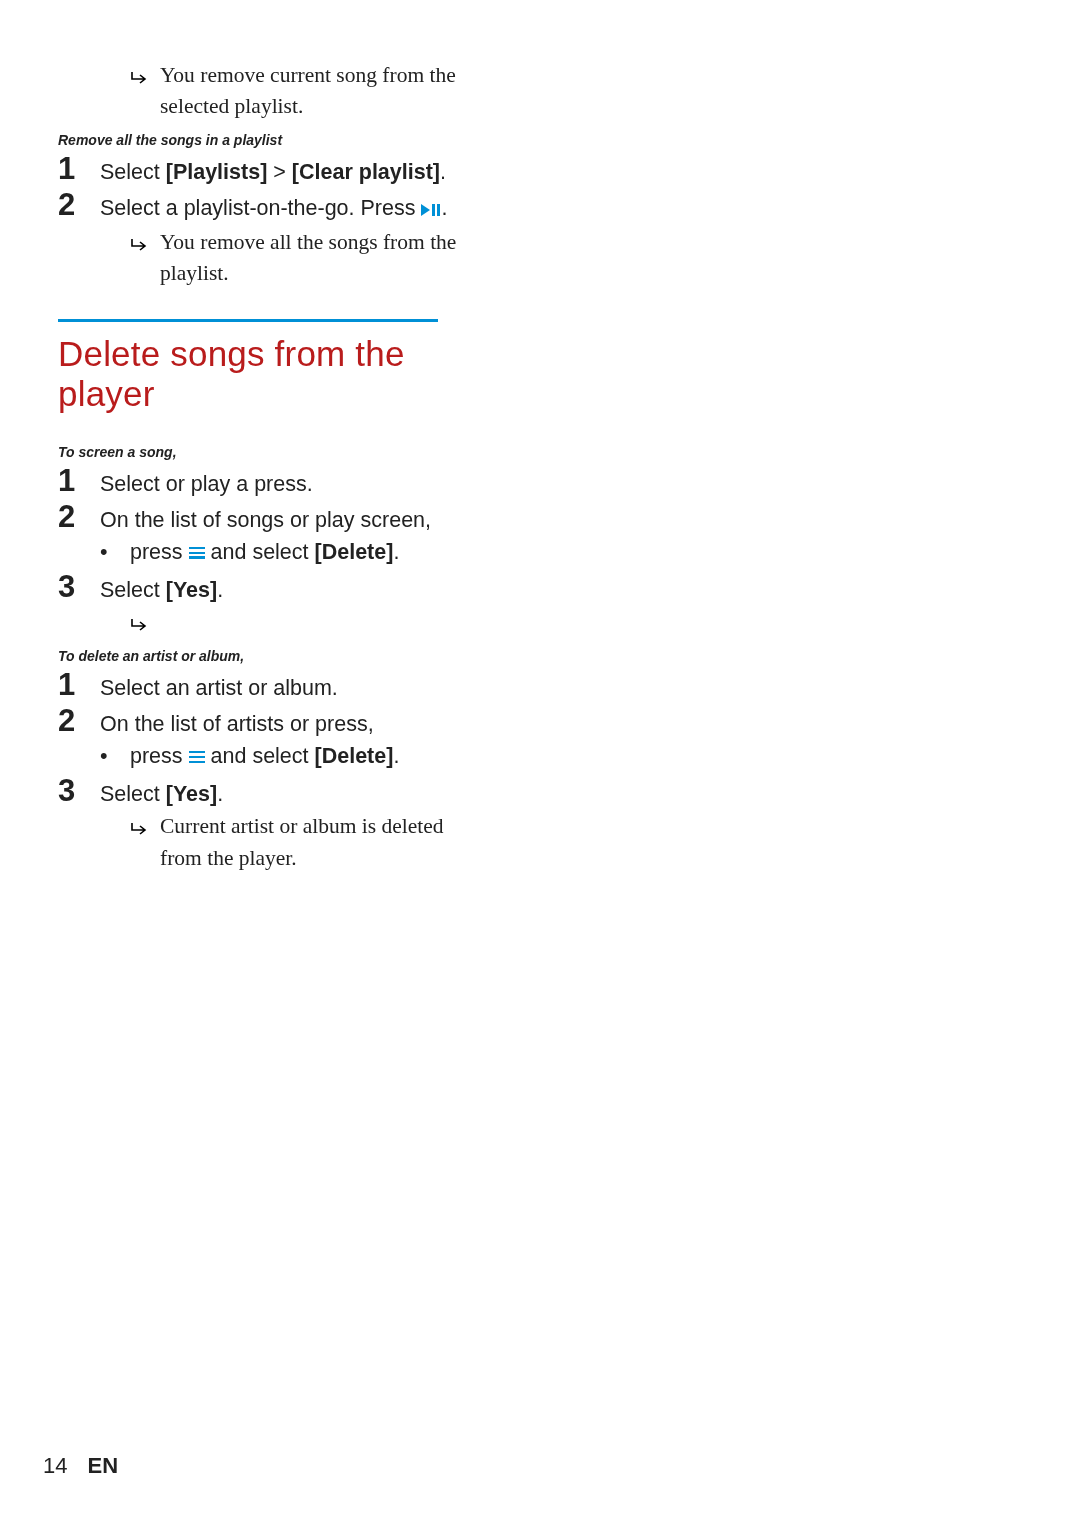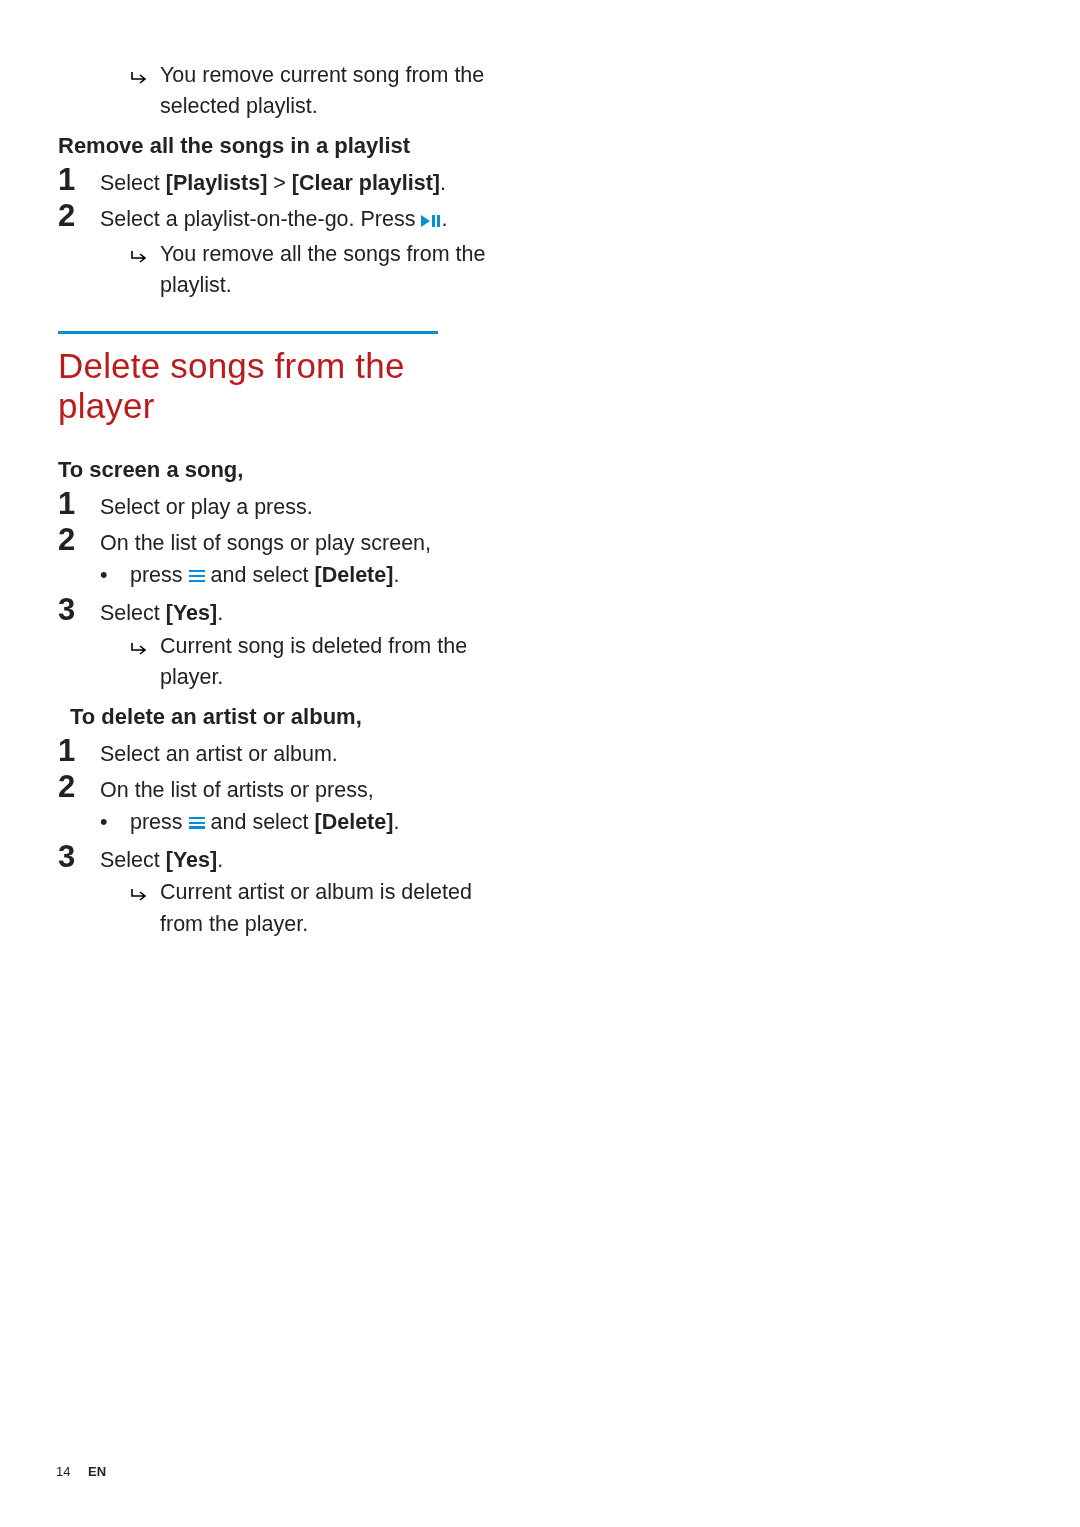--- a/index.html
+++ b/index.html
@@ -34,20 +34,21 @@
     flex-shrink: 0;
   }
   .result-arrow svg {
     width: 20px;
     height: 14px;
     position: relative;
     top: 3px;
   }
   .indent-result {
     padding-left: 72px;
+    font-family: Liberation Serif, serif;
   }
   .indent-result .body {
     flex: 1;
   }
   .bold {
     font-weight: 600;
   }
   .step-row {
     display: flex;
     align-items: flex-start;
@@ -62,23 +63,24 @@
     width: 42px;
     flex-shrink: 0;
     text-align: left;
     padding-top: 0px;
   }
   .step-body {
     flex: 1;
     padding-top: 4px;
   }
   .lead {
-    font-size: 22px;
-    line-height: 1.45;
-    font-weight: 300;
+    font-size: 14px;
+    line-height: 1.45;
+    font-weight: 300;
+    font-style: italic;
   }
   .rule {
     border: none;
     border-top: 3px solid #0090d6;
     margin: 30px 0 12px 0;
     width: 380px;
   }
   .section-title {
     color: #b91c1c;
     font-size: 35px;
@@ -102,23 +104,23 @@
     flex: 1;
   }
   .space-top {
     margin-top: 3px;
   }
   .block {
     margin-bottom: 1px;
   }
   .footer {
     position: absolute;
-    left: 56px;
+    left: 43px;
     bottom: 48px;
-    font-size: 13px;
+    font-size: 22px;
     font-weight: 300;
   }
   .footer .pg {
     margin-right: 14px;
   }
   .footer .lang {
     font-weight: 600;
   }
   .icon-inline {
     display: inline-block;
@@ -208,24 +210,23 @@
     <span class="step-body">
       <span>Select </span><span class="bold">[Yes]</span><span>.</span>
     </span>
   </div>
   <div class="line indent-result block">
     <span class="result-arrow">
       <svg viewBox="0 0 20 14">
           <path d="M2 1 L2 8 L14 8 M10 4 L15 8 L10 12" stroke="#000" stroke-width="1.6" fill="none"></path>
         </svg>
     </span>
-    <span class="body">Current song is deleted from the player.</span>
-  </div>
-
-  <p class="lead" style="margin:8px 0 2px 12px;"><span class="bold">To delete an artist or album,</span></p>
+  </div>
+
+  <p class="lead" style="margin:8px 0 2px 0;"><span class="bold">To delete an artist or album,</span></p>
 
   <div class="step-row block">
     <span class="step-num">1</span>
     <span class="step-body">Select an artist or album.</span>
   </div>
   <div class="step-row block">
     <span class="step-num">2</span>
     <span class="step-body">On the list of artists or press,</span>
   </div>
   <div class="bullet-row block">

